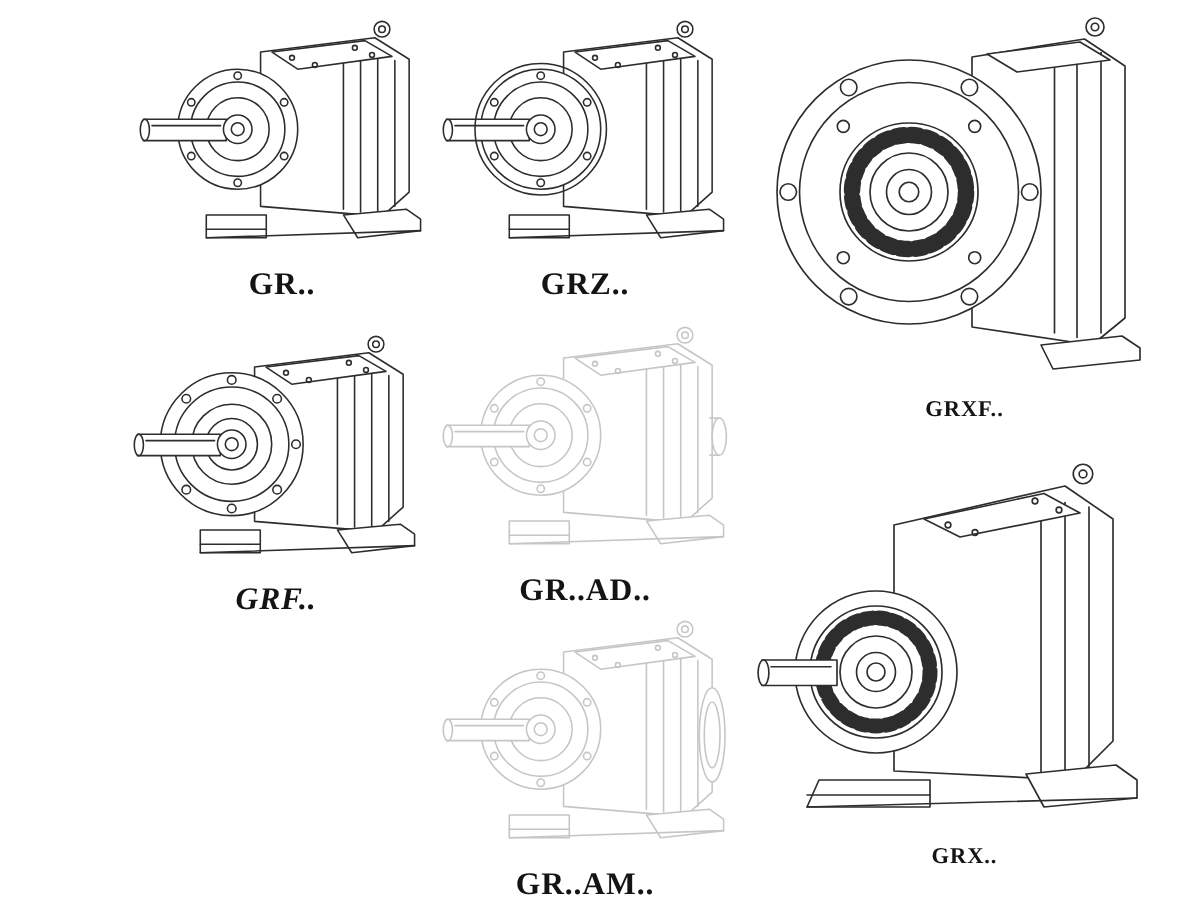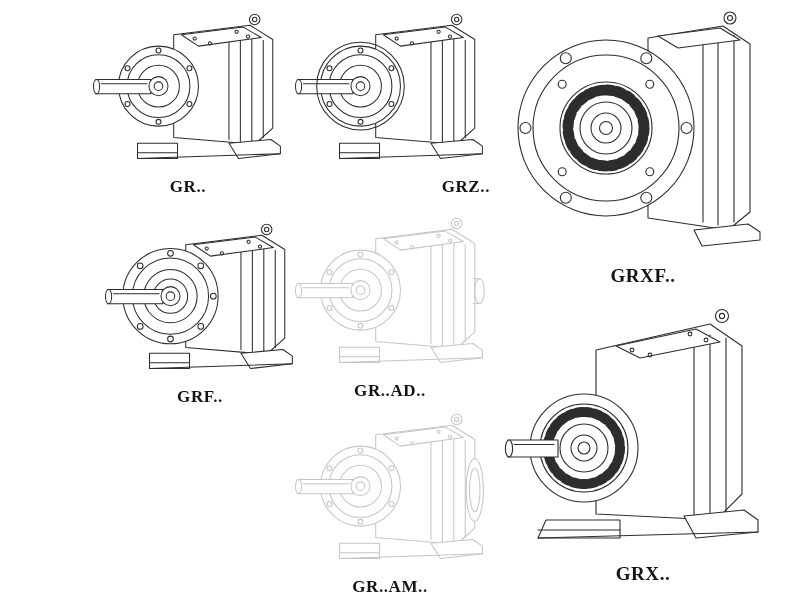--- a/index.html
+++ b/index.html
@@ -3,24 +3,24 @@
 <meta charset="utf-8">
 <style>
   html, body { margin:0; padding:0; background:#ffffff; }
   .canvas {
     position:relative; width:800px; height:600px; background:#ffffff;
     overflow:hidden; font-family:"Liberation Serif", serif;
   }
   .fig { position:absolute; display:flex; flex-direction:column; align-items:center; }
   .fig svg { display:block; }
   .caption {
-    font-weight:bold; font-size:17px; color:#141414;
+    font-weight:bold; font-size:21px; color:#141414;
     letter-spacing:0.6px; margin-top:3px; text-align:center;
   }
-  .caption.big { font-size:19px; }
+  .caption.big { font-size:15px; }
   .ink { color:#2d2d2d; }
   .phantom { color:#c6c6c6; }
   .defs-holder { position:absolute; width:0; height:0; overflow:hidden; }
 </style>
 </head>
 <body>
 
 <div class="canvas">
 
   <svg class="defs-holder" xmlns="http://www.w3.org/2000/svg">
@@ -152,36 +152,36 @@
     </defs>
   </svg>
 
   <div class="fig" style="left:88px; top:4px;">
     <svg class="ink" width="200" height="170" viewBox="0 0 210 178">
       <use href="#gb-foot"></use>
     </svg>
     <div class="caption">GR..</div>
   </div>
 
-  <div class="fig" style="left:290px; top:4px;align-items:flex-end;">
+  <div class="fig" style="left:290px; top:4px;">
     <svg class="ink" width="200" height="170" viewBox="0 0 210 178">
       <use href="#gb-foot"></use>
       <circle cx="74" cy="86" r="46" stroke="currentColor" fill="none" stroke-width="1.1"></circle>
     </svg>
     <div class="caption">GRZ..</div>
   </div>
 
   <div class="fig" style="left:498px; top:0px;">
     <svg class="ink" width="290" height="262" viewBox="0 0 290 262">
       <use href="#gb-front"></use>
     </svg>
     <div class="caption big">GRXF..</div>
   </div>
 
-  <div class="fig" style="left:100px; top:214px;">
+  <div class="fig" style="left:84px; top:214px;font-style:italic;">
     <svg class="ink" width="200" height="170" viewBox="0 0 210 178">
       <use href="#gb-flange"></use>
     </svg>
     <div class="caption">GRF..</div>
   </div>
 
   <div class="fig" style="left:290px; top:208px;">
     <svg class="phantom" width="200" height="170" viewBox="0 0 210 178">
       <use href="#gb-foot"></use>
       <g stroke="currentColor" fill="#fff" stroke-width="1.1">

